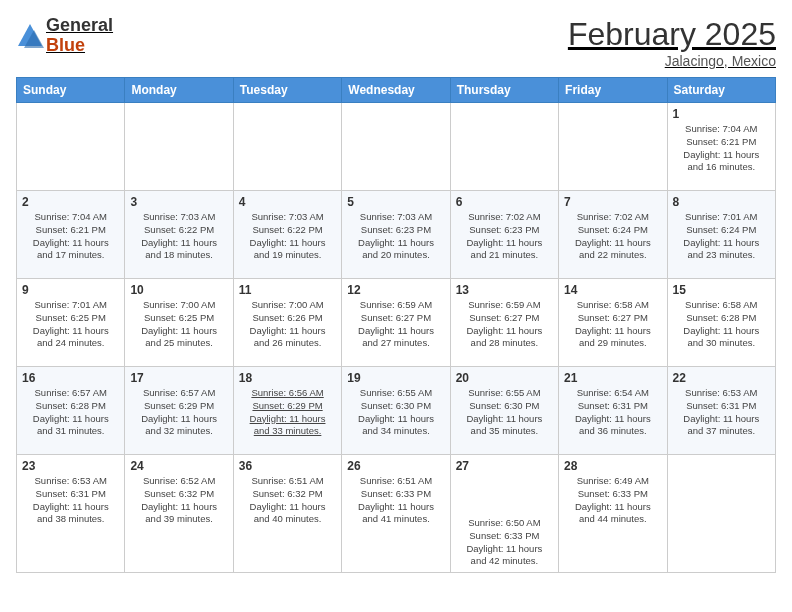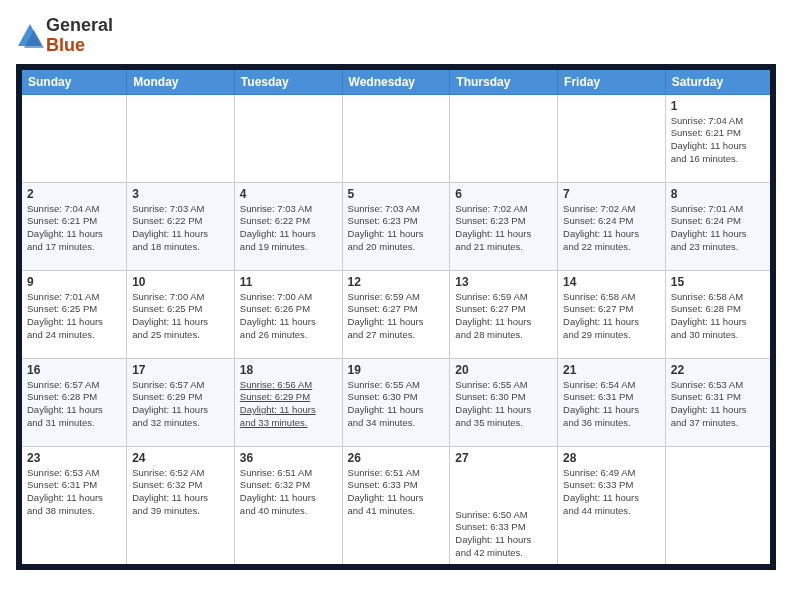--- a/index.html
+++ b/index.html
@@ -8,20 +8,21 @@
       background: #fff;
       width: 792px;
       min-height: 612px;
       padding: 16px;
     }
     .header {
       display: flex;
       justify-content: space-between;
       align-items: flex-start;
       margin-bottom: 8px;
+      text-decoration: underline;
     }
     .logo {
       display: flex;
       align-items: center;
     }
     .logo-text {
       display: flex;
       flex-direction: column;
       line-height: 1.1;
     }
@@ -48,21 +49,21 @@
       font-weight: normal;
       color: #333;
     }
     .location {
       font-size: 14px;
       color: #555;
     }
     .calendar {
       width: 100%;
       border-collapse: collapse;
-      border: 6px solid #0f172a;
+      border: 1px solid #0f172a;
     }
     .calendar th {
       background: #4a90d9;
       color: #fff;
       font-size: 12px;
       font-weight: bold;
       padding: 5px 6px;
       text-align: left;
       border: 1px solid #3a7fc1;
     }
@@ -81,39 +82,44 @@
       font-size: 12px;
       font-weight: bold;
       color: #333;
       display: block;
       margin-bottom: 2px;
     }
     .day-info {
       font-size: 9.5px;
       color: #444;
       line-height: 1.35;
+      text-align: center;
     }
     .empty-cell {
       background: #fff !important;
     }
   </style>
 </head>
 <body>
 
 <div class="header">
   <div class="logo">
     <svg class="logo-icon" viewBox="0 0 28 28" xmlns="http://www.w3.org/2000/svg">
       <polygon points="14,2 26,24 2,24" fill="#4a90d9"></polygon>
       <polygon points="18,8 28,26 8,26" fill="#2a6aad" opacity="0.6"></polygon>
     </svg>
     <div class="logo-text">
       <span class="logo-general">General</span>
       <span class="logo-blue">Blue</span>
     </div>
   </div>
+  <div class="title-block">
+    <div class="month-title">February 2025</div>
+    <div class="location">Jalacingo, Mexico</div>
+  </div>
 </div>
 
 <table class="calendar">
   <thead>
     <tr>
     <th>Sunday</th>
         <th>Monday</th>
         <th>Tuesday</th>
         <th>Wednesday</th>
         <th>Thursday</th>

